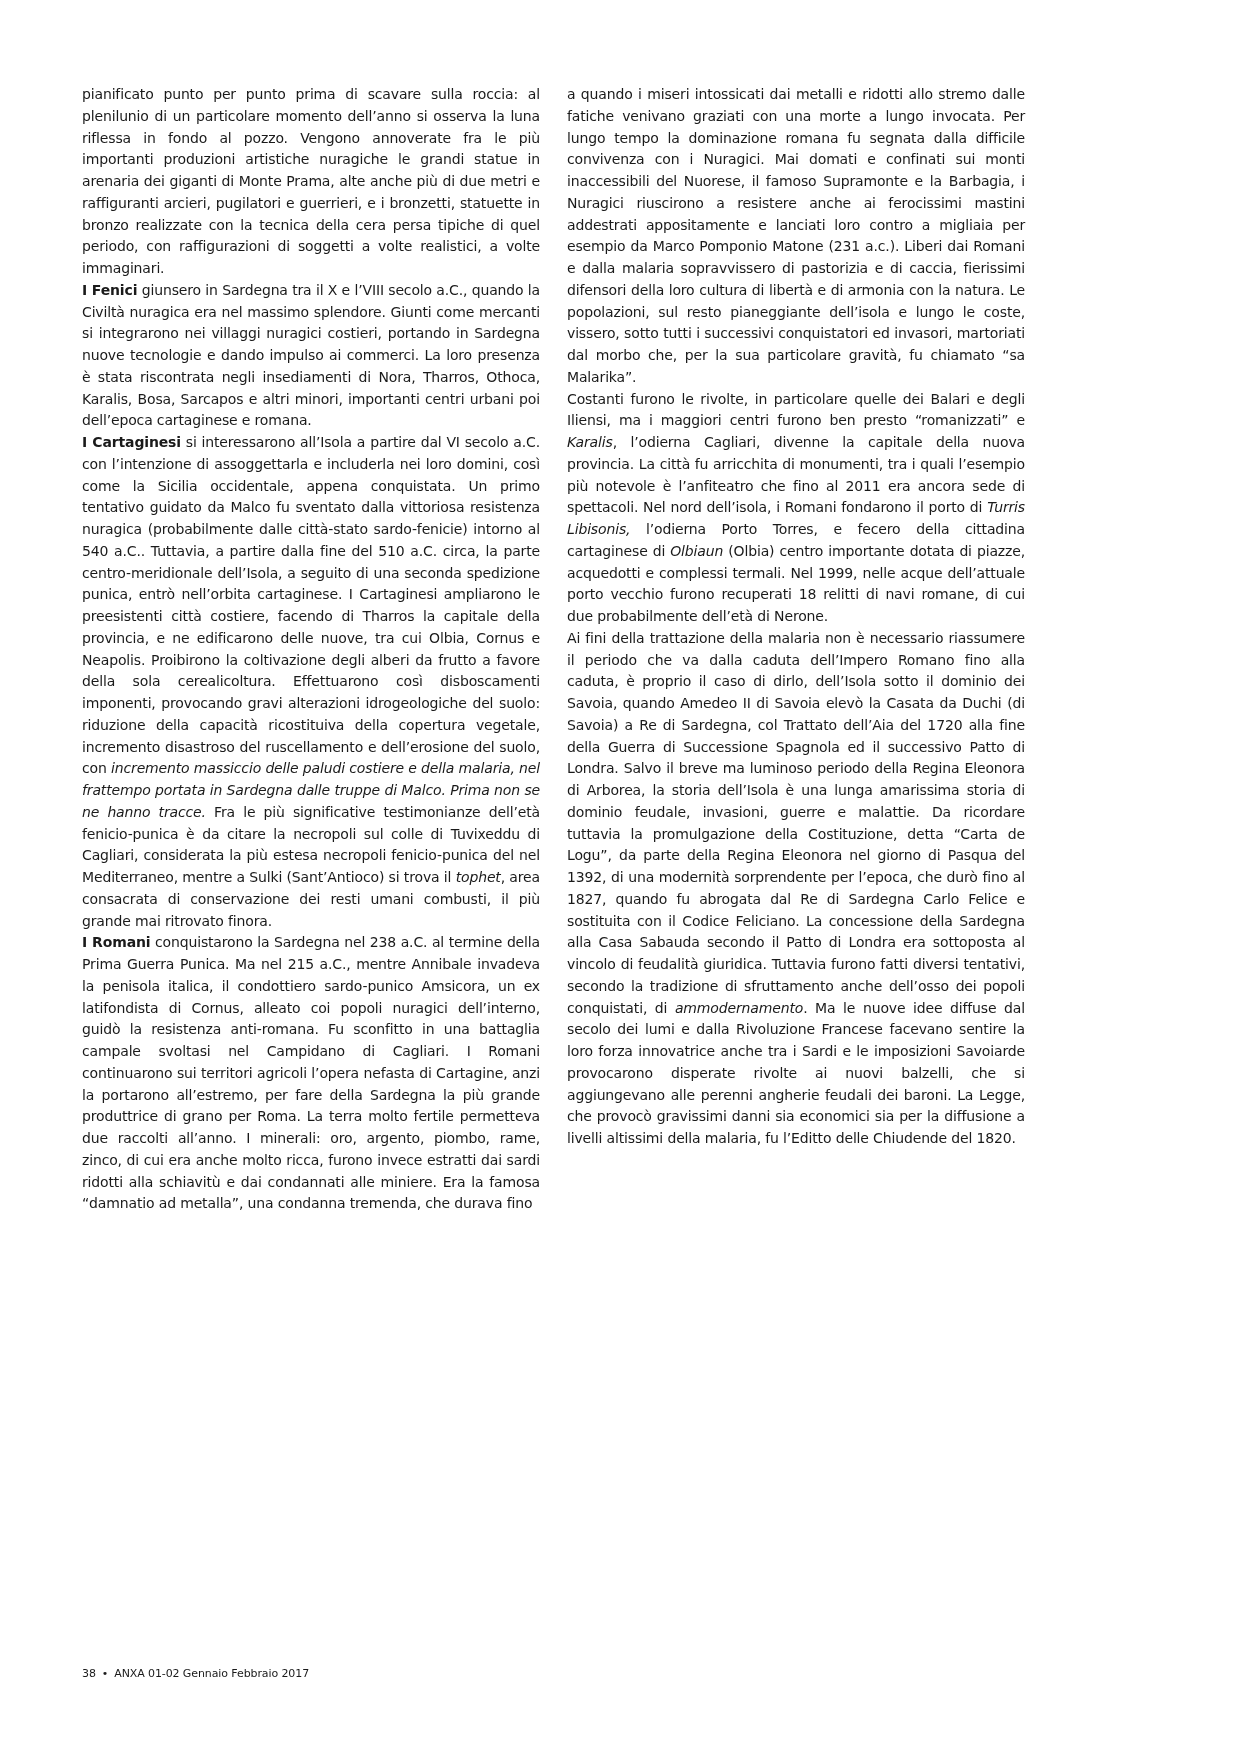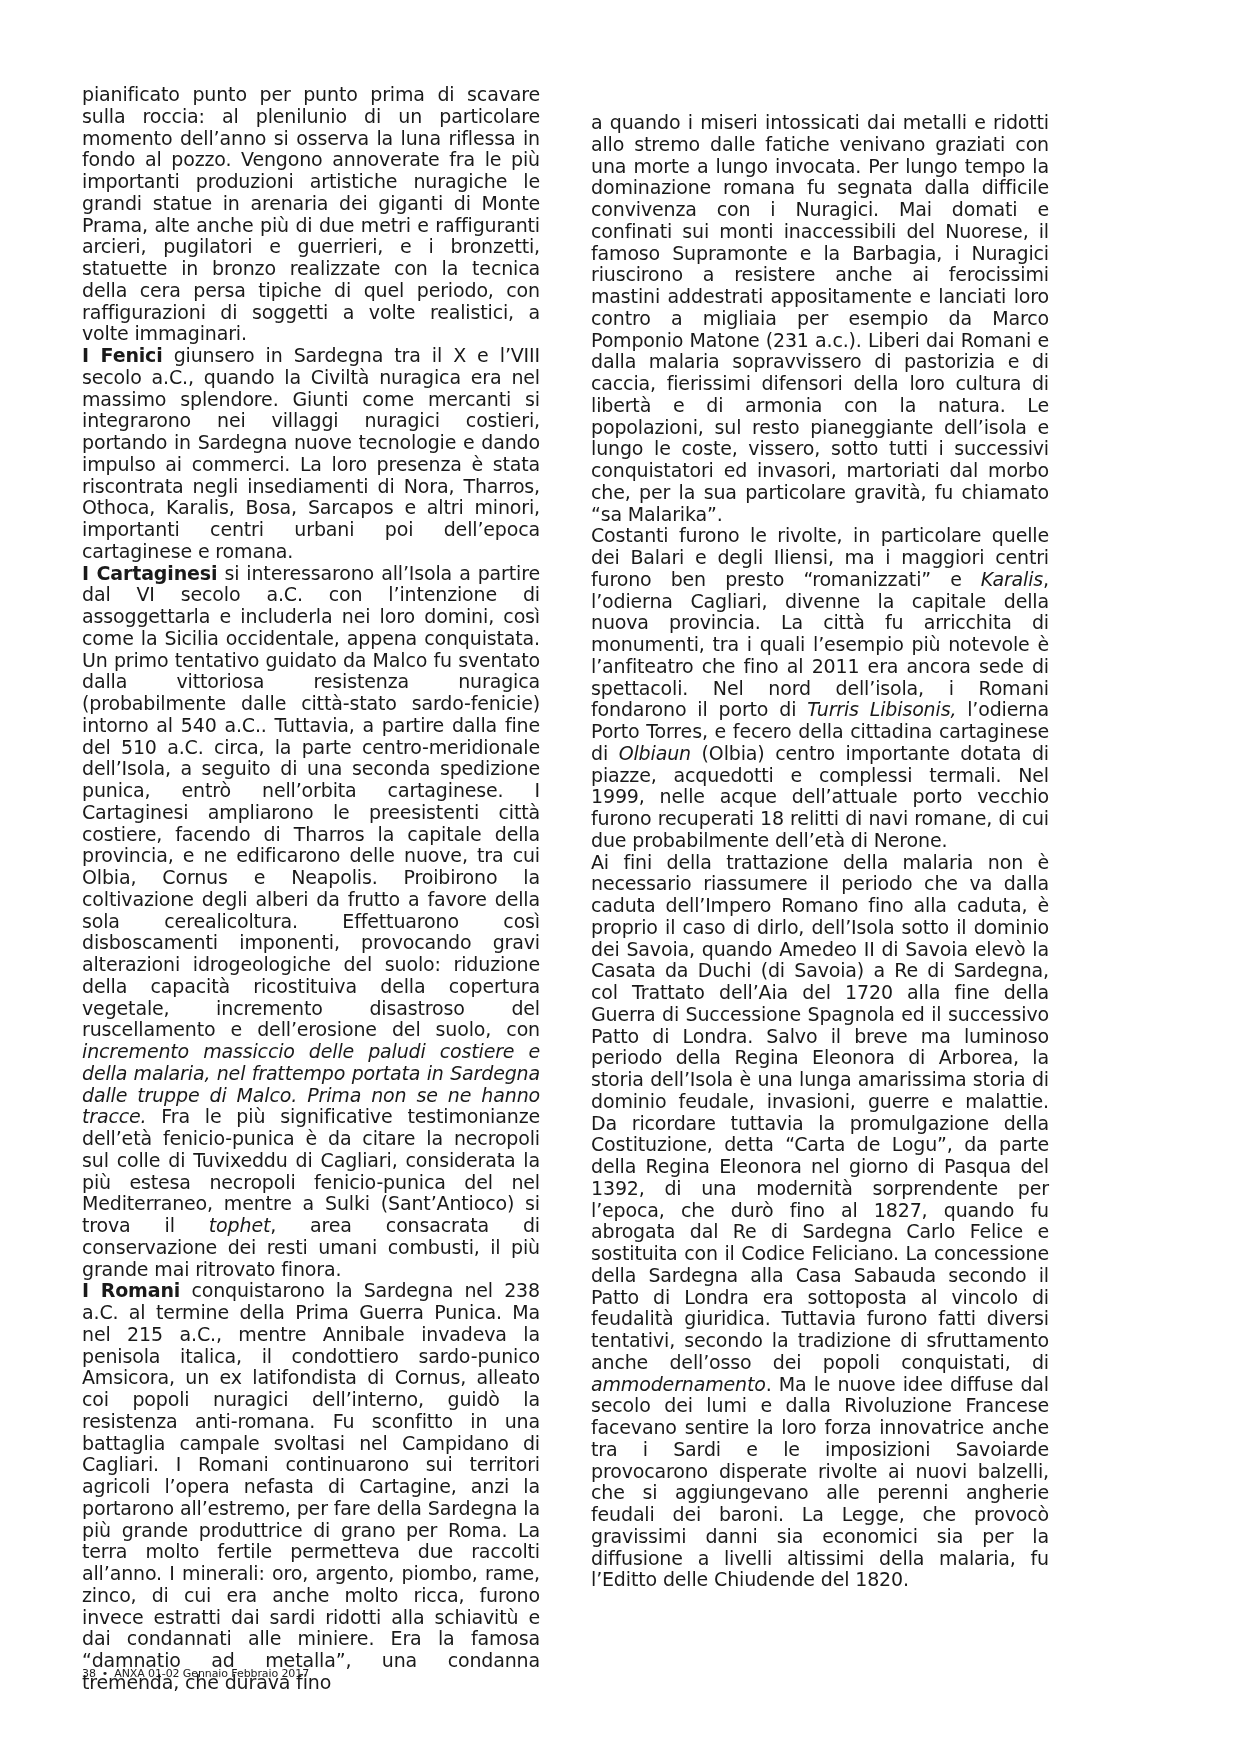--- a/index.html
+++ b/index.html
@@ -1,26 +1,26 @@
 <!DOCTYPE html>
 <html><head>
 <meta charset="utf-8">
 <style>
   html, body { margin: 0; padding: 0; background: #ffffff; }
   body { width: 1240px; height: 1754px; position: relative; overflow: hidden; }
   .page { position: absolute; left: 0; top: 0; width: 1240px; height: 1754px; background: #ffffff; }
   .col {
     position: absolute; top: 84px; width: 458px;
     font-family: "DejaVu Sans", sans-serif;
-    font-size: 19px; line-height: 21.75px; color: #1a1a1a;
+    font-size: 14px; line-height: 21.75px; color: #1a1a1a;
     text-align: justify; hyphens: none;
     letter-spacing: -0.15px;
   }
   .col-left { left: 82px; }
-  .col-right { left: 591px; margin-top: 28px; }
+  .col-right { left: 567px; }
   .col p { margin: 0; }
   .col b { font-weight: bold; }
   .col i { font-style: italic; }
   .continua { margin-top: 21.75px !important; font-style: italic; }
   .footer {
     position: absolute; left: 82px; top: 1667px;
     font-family: "DejaVu Sans", sans-serif; font-size: 11px; color: #1a1a1a;
     letter-spacing: -0.1px;
   }
   .footer .sep { padding: 0 6px; }

